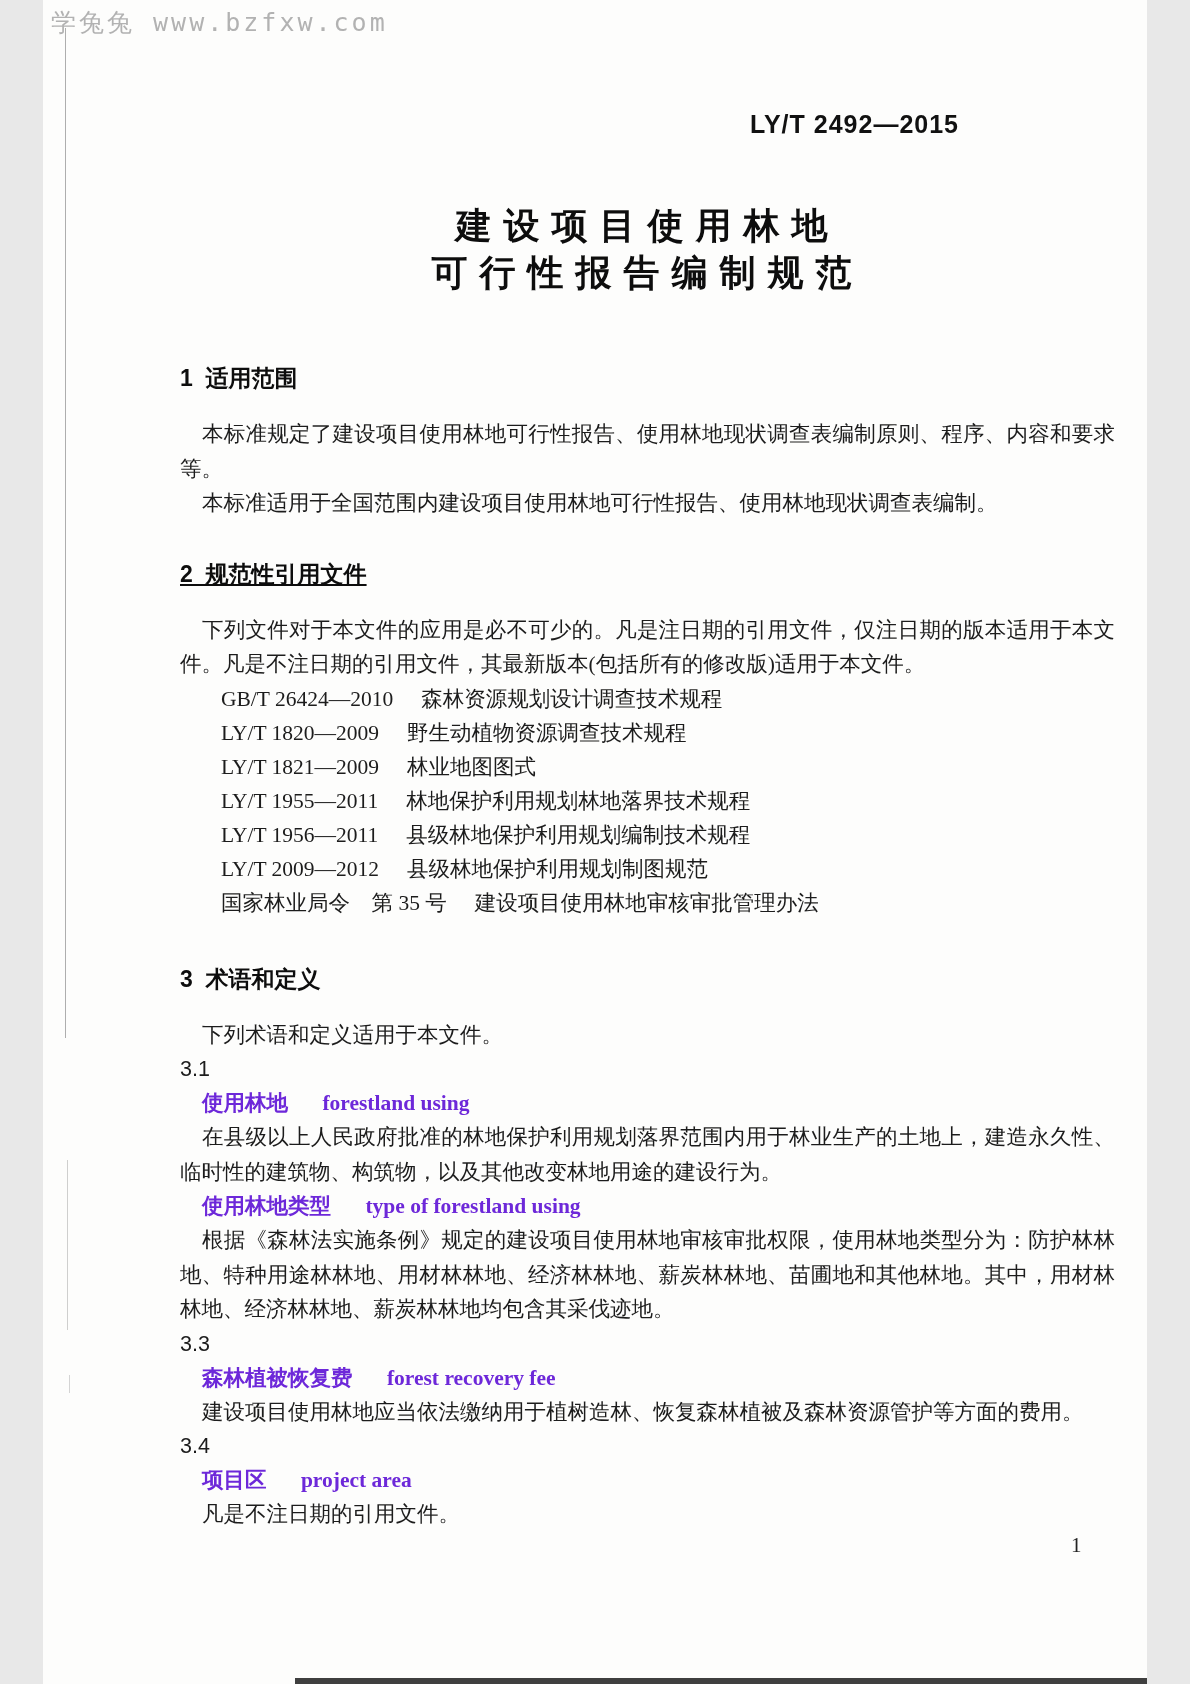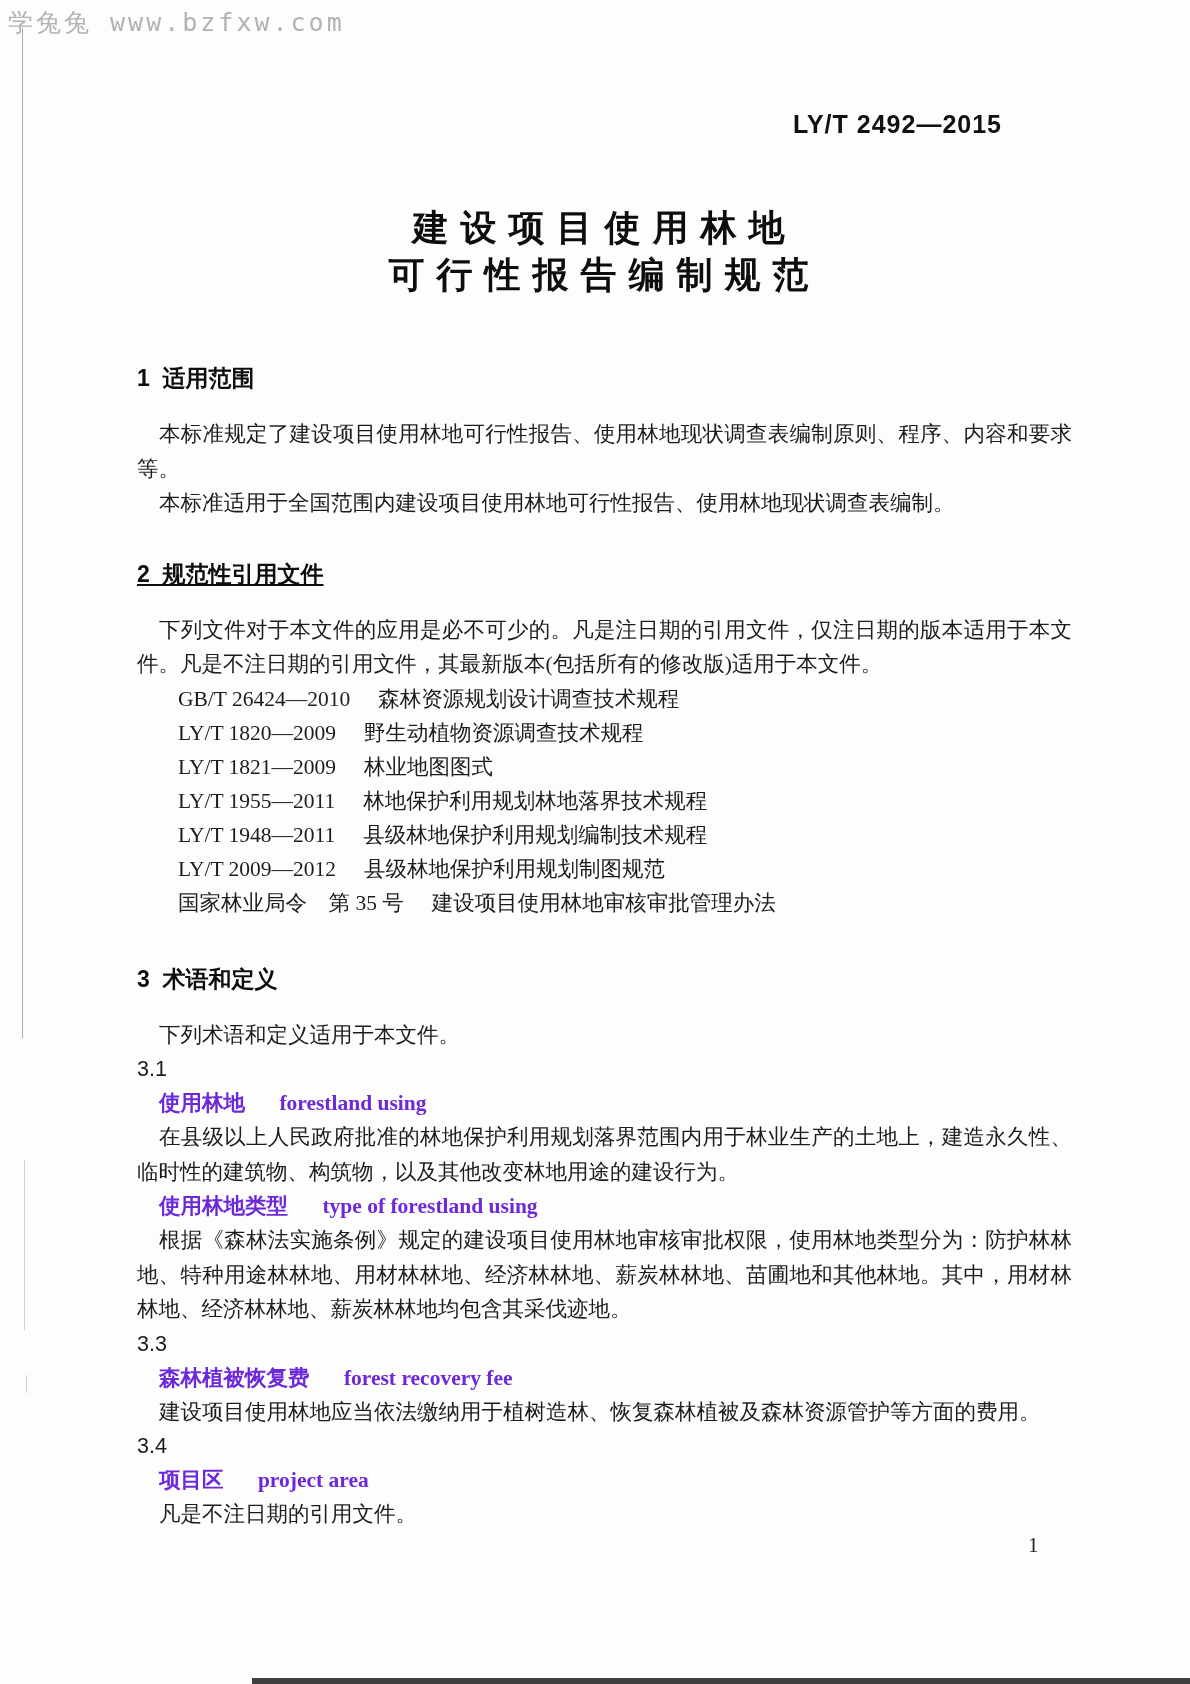--- a/index.html
+++ b/index.html
@@ -1,23 +1,24 @@
 <!DOCTYPE html>
 <html><head>
 <meta charset="utf-8">
 <style>
   html,body{margin:0;padding:0;background:#e8e8e8;}
   .page{
     position:relative;
-    width:1190px;height:1684px;
+    width:1079px;height:1684px;
     margin:0 auto;
     background:#fdfdfc;
     overflow:hidden;
     font-family:"Liberation Serif","DejaVu Serif",serif;
     color:#1c1c1c;
+    padding-left:25px;
   }
   
   .scan-line-left{
     position:absolute;left:22px;top:28px;width:1px;height:1010px;
     background:rgba(110,110,110,.55);
   }
   .scan-dash-1{position:absolute;left:24px;top:1160px;width:1px;height:170px;background:rgba(120,120,120,.35);}
   .scan-dash-2{position:absolute;left:26px;top:1375px;width:1px;height:18px;background:rgba(120,120,120,.3);}
   .scan-bottom-bar{
     position:absolute;left:252px;bottom:0;width:938px;height:6px;
@@ -32,21 +33,21 @@
     position:absolute;top:110px;right:188px;
     font-family:"Liberation Sans","DejaVu Sans",sans-serif;
     font-weight:bold;font-size:25px;color:#111;letter-spacing:1px;
   }
   .content{
     position:absolute;top:0;left:137px;width:935px;
   }
   .doc-title{
     margin-top:205px;
     text-align:center;
-    font-family:Liberation Serif, serif;
+    font-family:Liberation Mono, monospace;
     font-weight:bold;font-size:36px;line-height:47px;
     letter-spacing:12px;color:#0d0d0d;
   }
   .section-heading{
     font-family:"Liberation Sans","DejaVu Sans",sans-serif;
     font-weight:bold;font-size:23px;color:#0d0d0d;
     line-height:26px;white-space:pre;
   }
   .s1-heading{margin-top:66px;}
   .s2-heading{margin-top:40px;text-decoration:underline;}
@@ -115,21 +116,21 @@
       <p class="para">本标准适用于全国范围内建设项目使用林地可行性报告、使用林地现状调查表编制。</p>
     </div>
 
     <div class="section-heading s2-heading">2  规范性引用文件</div>
     <p class="para intro">下列文件对于本文件的应用是必不可少的。凡是注日期的引用文件，仅注日期的版本适用于本文件。凡是不注日期的引用文件，其最新版本(包括所有的修改版)适用于本文件。</p>
     <div class="ref-list">
       <div class="ref-line"><span>GB/T 26424—2010</span><span class="ref-title">森林资源规划设计调查技术规程</span></div>
       <div class="ref-line"><span>LY/T 1820—2009</span><span class="ref-title">野生动植物资源调查技术规程</span></div>
       <div class="ref-line"><span>LY/T 1821—2009</span><span class="ref-title">林业地图图式</span></div>
       <div class="ref-line"><span>LY/T 1955—2011</span><span class="ref-title">林地保护利用规划林地落界技术规程</span></div>
-      <div class="ref-line"><span>LY/T 1948—2011</span><span class="ref-title">县级林地保护利用规划编制技术规程</span></div>
+      <div class="ref-line"><span>LY/T 1956—2011</span><span class="ref-title">县级林地保护利用规划编制技术规程</span></div>
       <div class="ref-line"><span>LY/T 2009—2012</span><span class="ref-title">县级林地保护利用规划制图规范</span></div>
       <div class="ref-line"><span>国家林业局令　第 35 号</span><span class="ref-title">建设项目使用林地审核审批管理办法</span></div>
     </div>
 
     <div class="section-heading s3-heading">3  术语和定义</div>
     <p class="para intro">下列术语和定义适用于本文件。</p>
 
     <div class="terms">
 
       <div>

